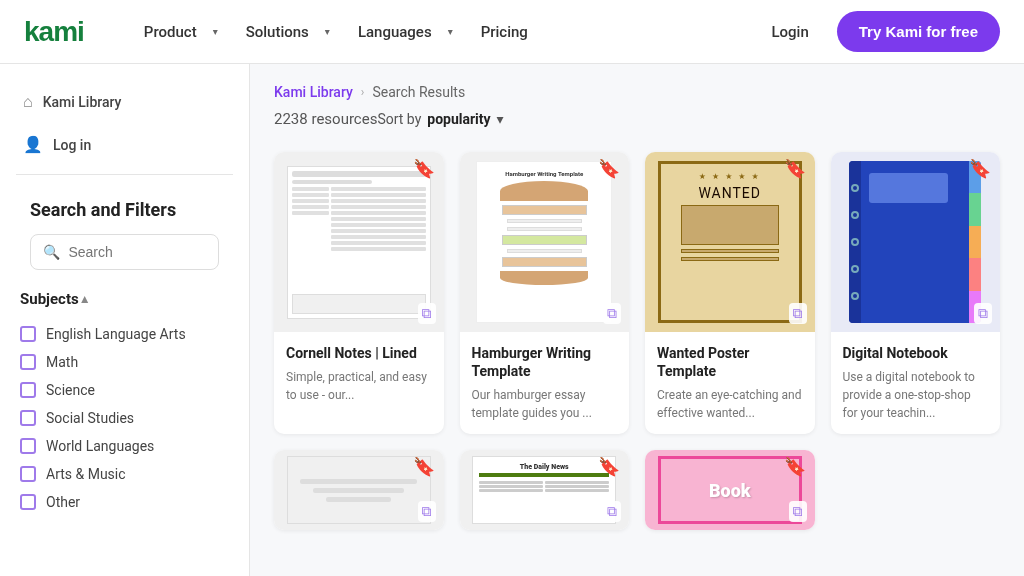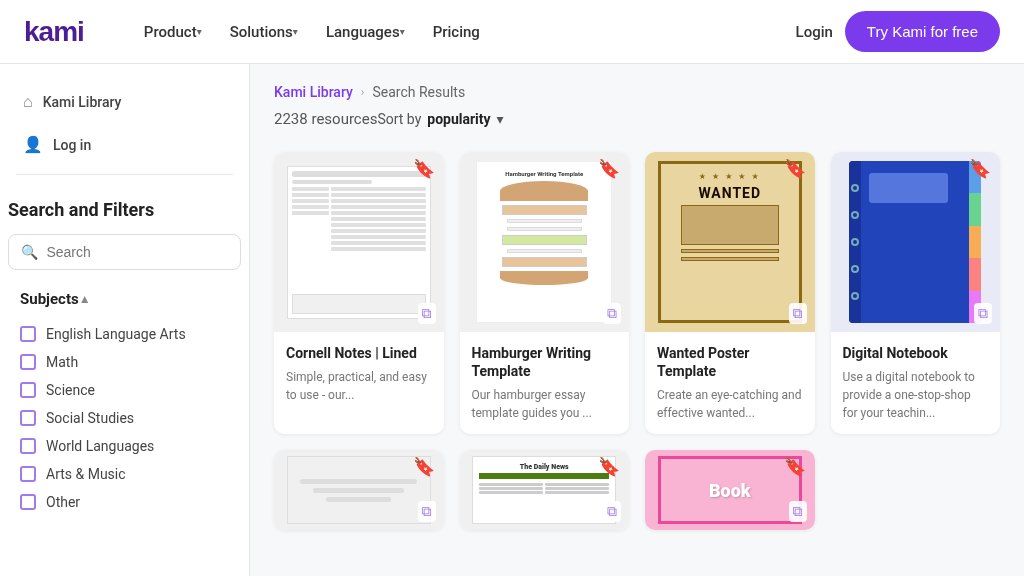--- a/index.html
+++ b/index.html
@@ -14,68 +14,69 @@
       align-items: center;
       padding: 0 24px;
       gap: 32px;
       position: sticky;
       top: 0;
       z-index: 100;
     }
     .logo {
       font-size: 28px;
       font-weight: 700;
-      color: #4c1d95;
+      color: #15803d;
       font-family: 'Arial Rounded MT Bold', Arial, sans-serif;
       letter-spacing: -1px;
       margin-right: 16px;
       text-align: center;
     }
     .nav {
       display: flex;
       align-items: center;
       gap: 4px;
       flex: 1;
     }
     .nav-item {
       display: flex;
       align-items: center;
-      gap: 0;
+      gap: 16px;
       padding: 8px 12px;
       cursor: pointer;
       border-radius: 6px;
       font-size: 15px;
       color: #333;
       font-weight: 500;
       transition: background 0.15s;
     }
     .nav-chevron {
       font-size: 10px;
       color: #666;
     }
     .header-right {
       display: flex;
       align-items: center;
+      gap: 16px;
       margin-left: auto;
     }
     .login-btn {
       font-size: 15px;
       color: #333;
       cursor: pointer;
       font-weight: 500;
       padding: 8px 12px;
     }
     .try-btn {
       background: #7c3aed;
       color: #fff;
       border: none;
       border-radius: 30px;
       padding: 12px 22px;
       font-size: 15px;
-      font-weight: 400;
+      font-weight: 700;
       cursor: pointer;
       white-space: nowrap;
     }
 
     
     .main {
       display: flex;
       max-width: 1024px;
       margin: 0 auto;
     }
@@ -105,21 +106,21 @@
       color: #888;
     }
 
     .sidebar-divider {
       height: 1px;
       background: #e5e5e5;
       margin: 8px 16px;
     }
 
     .search-filter-section {
-      padding: 16px 8px 0;
+      padding: 16px 30px 0;
     }
     .search-filter-title {
       font-size: 18px;
       font-weight: 700;
       color: #222;
       margin-bottom: 14px;
     }
     .search-box {
       display: flex;
       align-items: center;
@@ -356,21 +357,21 @@
       width: 85%;
       height: 90%;
       display: flex;
       flex-direction: column;
       align-items: center;
       padding: 8px;
       border: 3px solid #8b6914;
       gap: 4px;
     }
     .wanted-stars { font-size: 8px; color: #8b6914; letter-spacing: 2px; }
-    .wanted-title { font-size: 14px; font-weight: 700; color: #1a0a00; letter-spacing: 1px; }
+    .wanted-title { font-size: 14px; font-weight: 400; color: #1a0a00; letter-spacing: 1px; }
     .wanted-box {
       width: 80%;
       height: 40px;
       background: #c8a96e;
       border: 1px solid #8b6914;
     }
     .wanted-line {
       width: 80%;
       height: 4px;
       background: #c8a96e;
@@ -451,21 +452,21 @@
     .thumb-newspaper {
       background: #fff;
       width: 85%;
       height: 85%;
       border: 1px solid #ddd;
       display: flex;
       flex-direction: column;
       padding: 6px;
       gap: 3px;
     }
-    .np-title { font-size: 7px; color: #333; font-weight: 900; text-align: center; border-bottom: 6px solid #4d7c0f; padding-bottom: 2px; }
+    .np-title { font-size: 7px; color: #333; font-weight: 900; text-align: center; border-bottom: 4px solid #4d7c0f; padding-bottom: 2px; }
     .np-col { display: flex; gap: 2px; flex: 1; }
     .np-line { height: 3px; background: #ccc; border-radius: 1px; margin: 1px 0; }
 
     .thumb-pink {
       background: #f8b4d2;
       width: 85%;
       height: 85%;
       border: 3px solid #ec4899;
       display: flex;
       align-items: center;

